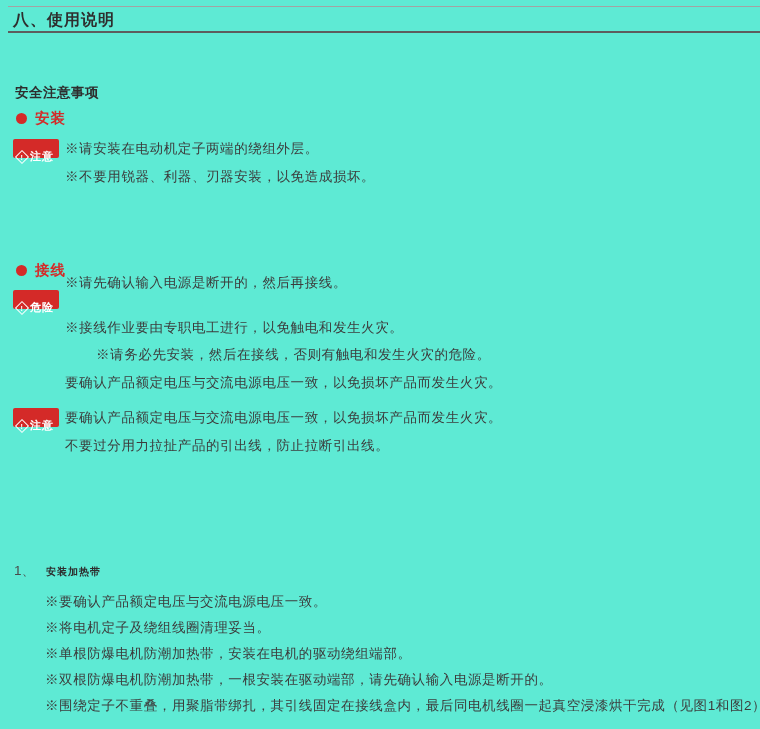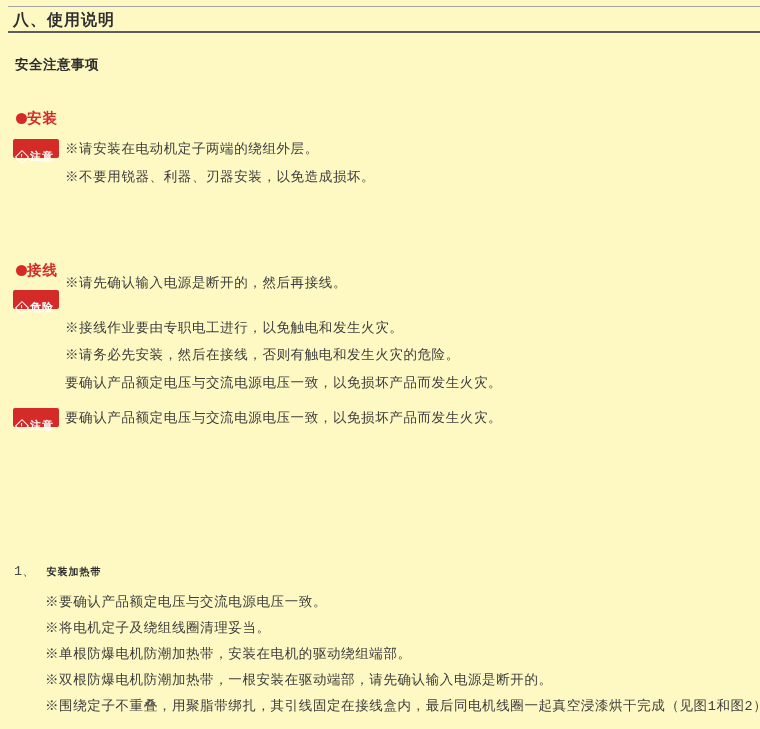--- a/index.html
+++ b/index.html
@@ -4,31 +4,31 @@
 <style>
   :root{
     --red:#d42a28;
     --text:#3c3c3c;
     --head:#2e2e2e;
   }
   html,body{margin:0;padding:0;background:#ffffff;}
   #page{
     position:relative;
     width:760px;height:729px;
-    background:#fef9c3;
-    font-family:Liberation Mono, monospace;
+    background:#5eead4;
+    font-family:Liberation Sans, sans-serif;
     overflow:hidden;
   }
   .abs{position:absolute;}
   .hr-top{left:8px;right:0;top:6px;height:1px;background:#a3a3a3;}
   .hr-under{left:8px;right:0;top:31px;height:2px;background:#5d5d5d;}
   .page-title{left:13px;top:10px;font-size:16px;font-weight:bold;color:var(--head);letter-spacing:1px;}
-  .safety-heading{left:15px;top:56px;font-size:13.5px;font-weight:bold;color:var(--head);letter-spacing:0.5px;}
+  .safety-heading{left:15px;top:84px;font-size:13.5px;font-weight:bold;color:var(--head);letter-spacing:0.5px;}
 
-  .red-head{display:flex;align-items:center;color:var(--red);font-weight:bold;font-size:14.5px;letter-spacing:1px;}
+  .red-head{display:flex;align-items:center;gap:8px;color:var(--red);font-weight:bold;font-size:14.5px;letter-spacing:1px;}
   .red-dot{width:11px;height:11px;border-radius:50%;background:var(--red);flex:0 0 auto;}
 
   .badge{
     left:13px;
     display:inline-flex;align-items:center;gap:3px;
     background:var(--red);color:#ffffff;
     font-size:11px;font-weight:bold;
     height:19px;padding:16px 5px 0 4px;border-radius:2px;
     letter-spacing:1px;box-sizing:border-box;
   }
@@ -78,30 +78,31 @@
   </div>
 
   <div class="abs badge" style="top:290px;">
     <span class="diamond">
         <span>!</span>
       </span>
     <span>危险</span>
   </div>
   <div class="abs bline" style="top:274px;">※请先确认输入电源是断开的，然后再接线。</div>
   <div class="abs bline" style="top:319px;">※接线作业要由专职电工进行，以免触电和发生火灾。</div>
-  <div class="abs bline" style="top:346px;">※请务必先安装，然后在接线，否则有触电和发生火灾的危险。</div>
+  <div class="abs bline" style="top:346px;margin-left:31px;">※请务必先安装，然后在接线，否则有触电和发生火灾的危险。</div>
   <div class="abs bline" style="top:374px;">要确认产品额定电压与交流电源电压一致，以免损坏产品而发生火灾。</div>
 
   <div class="abs badge" style="top:408px;">
     <span class="diamond">
         <span>!</span>
       </span>
     <span>注意</span>
   </div>
   <div class="abs bline" style="top:409px;">要确认产品额定电压与交流电源电压一致，以免损坏产品而发生火灾。</div>
+  <div class="abs bline" style="top:437px;">不要过分用力拉扯产品的引出线，防止拉断引出线。</div>
 
   <div class="abs heating-head">
     <span class="heating-num">1、</span>
     <span class="heating-title">安装加热带</span>
   </div>
   <div class="abs hline" style="top:593px;">※要确认产品额定电压与交流电源电压一致。</div>
   <div class="abs hline" style="top:619px;">※将电机定子及绕组线圈清理妥当。</div>
   <div class="abs hline" style="top:645px;">※单根防爆电机防潮加热带，安装在电机的驱动绕组端部。</div>
   <div class="abs hline" style="top:671px;">※双根防爆电机防潮加热带，一根安装在驱动端部，请先确认输入电源是断开的。</div>
   <div class="abs hline" style="top:697px;">※围绕定子不重叠，用聚脂带绑扎，其引线固定在接线盒内，最后同电机线圈一起真空浸漆烘干完成（见图1和图2）。</div>

